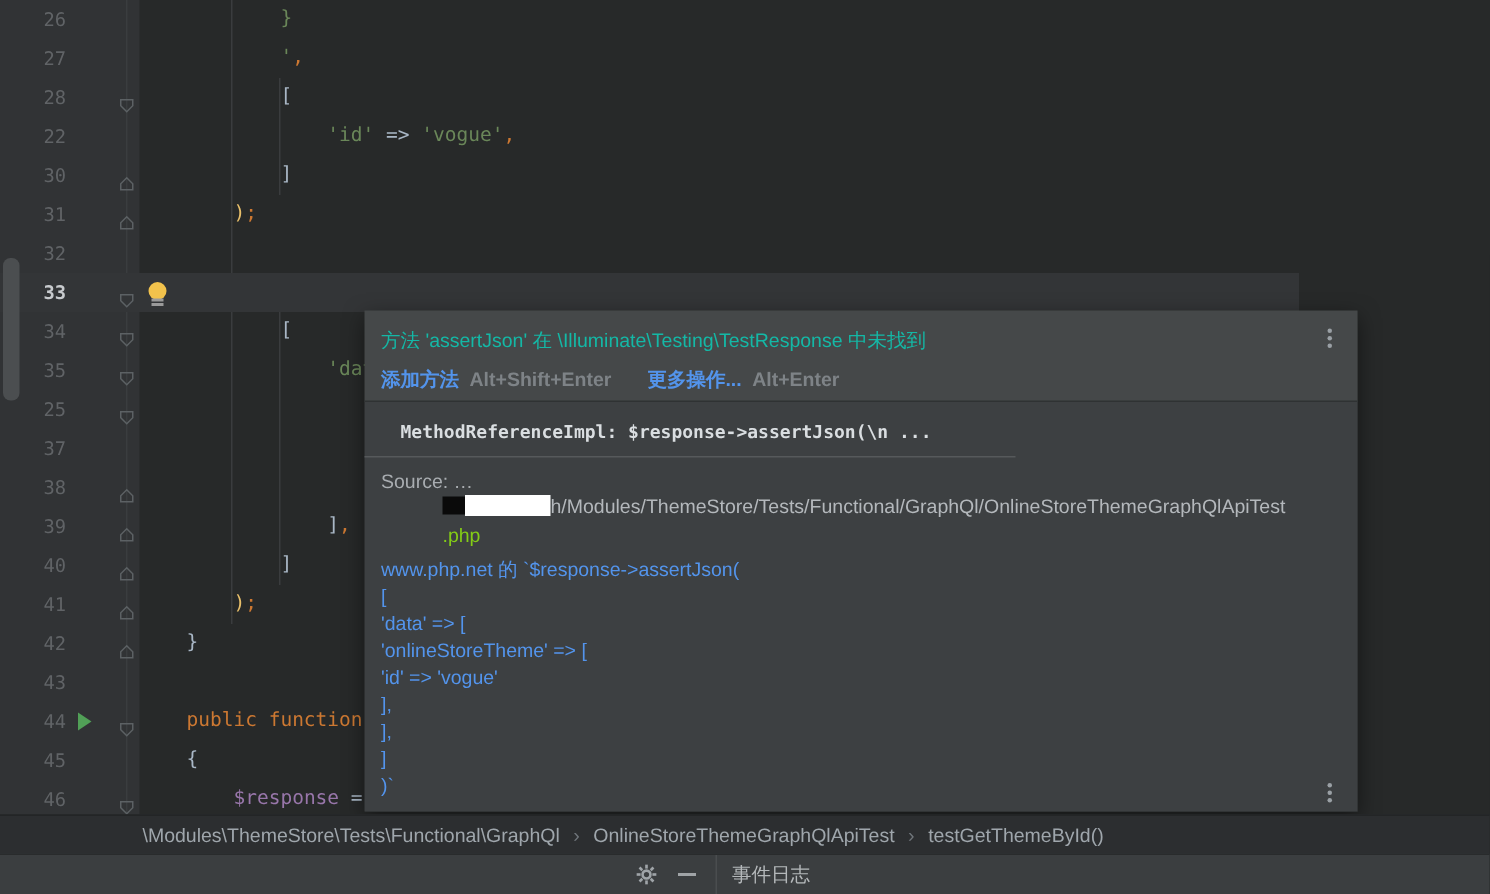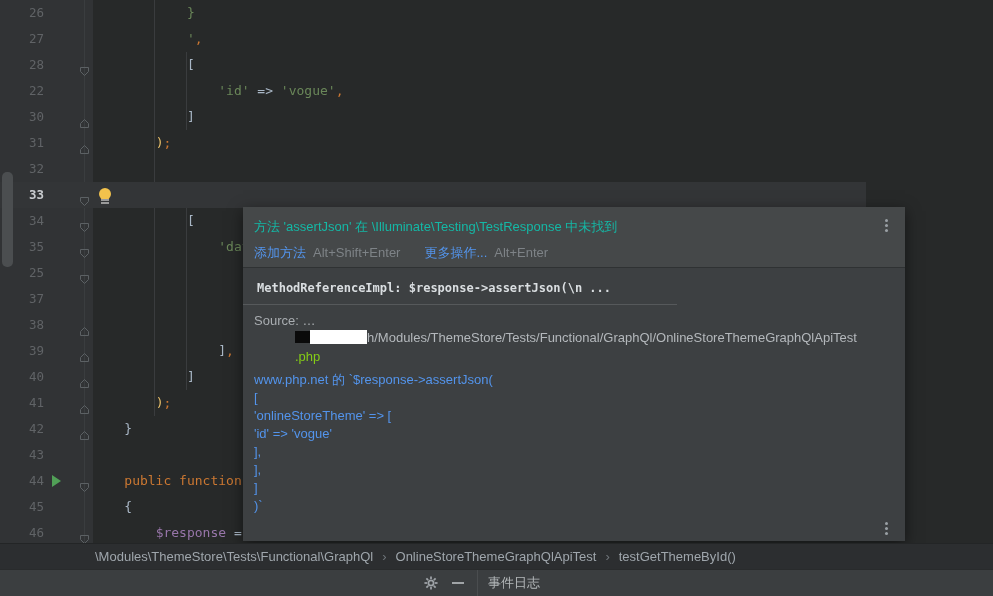--- a/index.html
+++ b/index.html
@@ -30,30 +30,30 @@
   .c-p{color:#a9b7c6}.c-g{color:#6a8759}.c-o{color:#cc7832}.c-v{color:#9876aa}
   .c-y{color:#e8bf6a}
   .c-hl{color:#ffc66b;background:#4b4733;}
 
   
   #popup{position:absolute;left:243px;top:207px;width:662px;height:334px;
          box-shadow:0 4px 14px rgba(0,0,0,.5);font-size:13px;}
   #popup-header{position:absolute;left:0;top:0;width:100%;height:61px;background:#454849;box-sizing:border-box;
                 border-bottom:1px solid #2f3233;}
   #popup-title{position:absolute;left:11px;top:11px;color:#14b8a6;}
-  #popup-actions{position:absolute;left:11px;top:37px;}
+  #popup-actions{position:absolute;left:11px;top:37px;font-weight:bold;}
   .act-link{color:#5394ec;margin-right:7px;cursor:pointer;}
   .act-key{color:#7e8387;margin-right:24px;}
   .kebab{position:absolute;right:17px;width:3px;height:3px;border-radius:50%;background:#9aa0a5;
          box-shadow:0 5px 0 #9aa0a5,0 10px 0 #9aa0a5;}
   #kebab-top{top:12px;}
   #kebab-bottom{bottom:16px;}
 
   #popup-body{position:absolute;left:0;top:61px;width:100%;height:273px;background:#3d4042;}
-  #popup-sig{position:absolute;left:14px;top:13px;color:#dadee1;font-weight:bold;
+  #popup-sig{position:absolute;left:24px;top:13px;color:#dadee1;font-weight:bold;
              font-family:"DejaVu Sans Mono",monospace;font-size:12px;}
   #sig-divider{position:absolute;left:0;top:36px;width:434px;height:1px;background:#56595b;}
   #src-label{position:absolute;left:11px;top:45px;color:#a9adb1;}
   #src-path{position:absolute;left:52px;top:62px;color:#b4b8bc;white-space:nowrap;}
   .redact-black{display:inline-block;width:15px;height:12px;background:#0a0a0a;vertical-align:-1px;}
   .redact-white{display:inline-block;width:57px;height:14px;background:#ffffff;vertical-align:-2px;}
   #src-path2{position:absolute;left:52px;top:81px;color:#84cc16;}
   #doc-lines{position:absolute;left:11px;top:103px;}
   .doc-line{height:18px;line-height:18px;color:#5394ec;white-space:pre;}
 
@@ -224,20 +224,21 @@
     <div id="popup-sig">MethodReferenceImpl: $response-&gt;assertJson(\n ...</div>
     <div id="sig-divider"></div>
     <div id="src-label">Source: …</div>
     <div id="src-path">
       <span class="redact-black"></span><span class="redact-white"></span><span>h/Modules/ThemeStore/Tests/Functional/GraphQl/OnlineStoreThemeGraphQlApiTest</span>
     </div>
     <div id="src-path2">.php</div>
     <div id="doc-lines">
         <div class="doc-line">www.php.net 的 `$response-&gt;assertJson(</div>
         <div class="doc-line">[</div>
+        <div class="doc-line">'data' =&gt; [</div>
         <div class="doc-line">'onlineStoreTheme' =&gt; [</div>
         <div class="doc-line">'id' =&gt; 'vogue'</div>
         <div class="doc-line">],</div>
         <div class="doc-line">],</div>
         <div class="doc-line">]</div>
         <div class="doc-line">)`</div>
       </div>
     <span class="kebab" id="kebab-bottom"></span>
   </div>
 </div>

